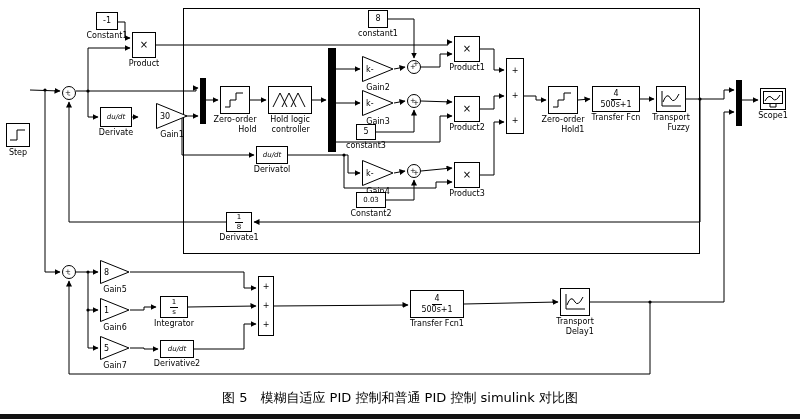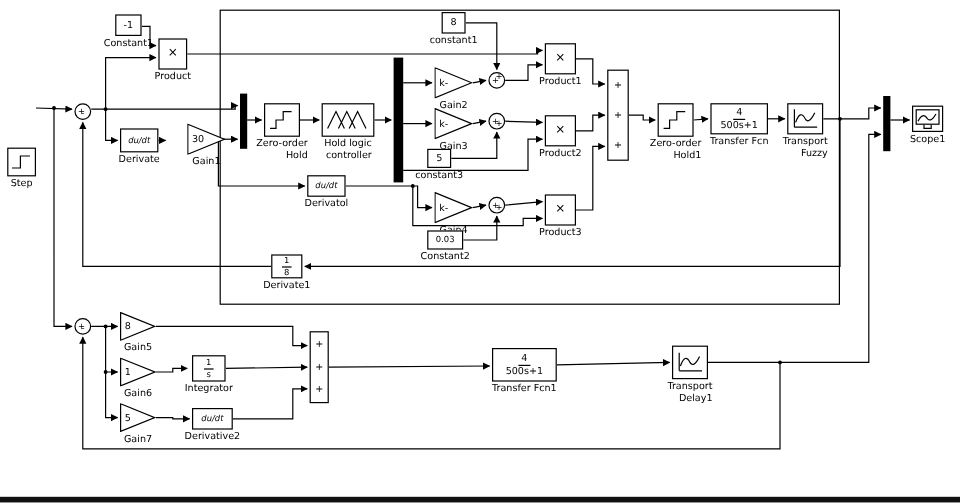--- a/index.html
+++ b/index.html
@@ -401,14 +401,15 @@
         <polyline points="3,17 22,17" fill="none" stroke="#000"></polyline>
         <path d="M4,13 Q8,2 12,10 Q15,15 20,5" fill="none" stroke="#000"></path>
         </svg>
     </div>
     <div class="lbl">
       <div>Transport</div>
         <div>Delay1</div>
     </div>
   </div>
 
+  <div class="caption">图 5　模糊自适应 PID 控制和普通 PID 控制 simulink 对比图</div>
   <div class="bottombar"></div>
 </div>
 
 </body></html>

